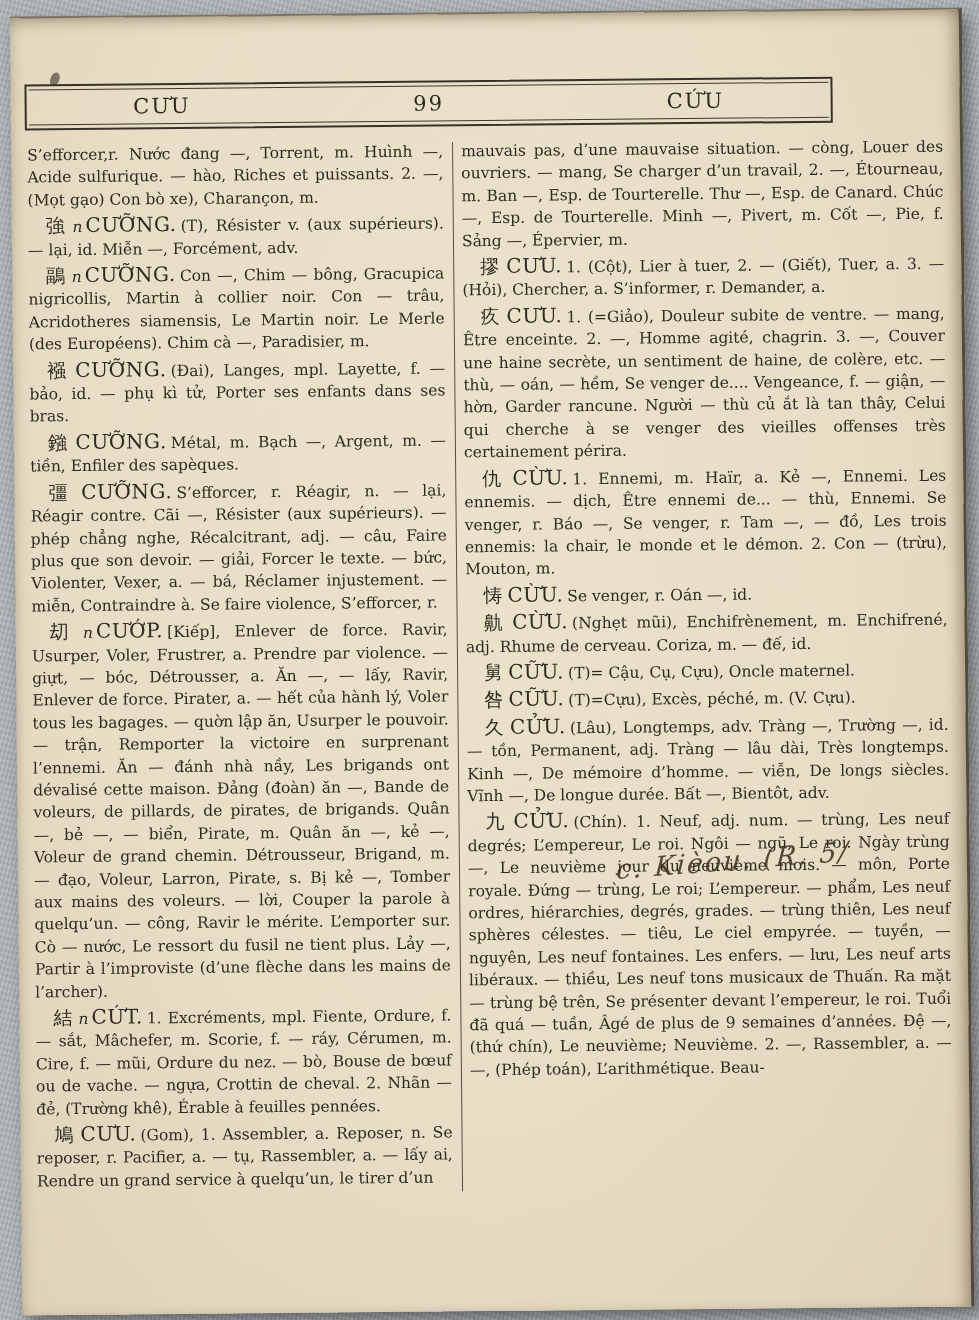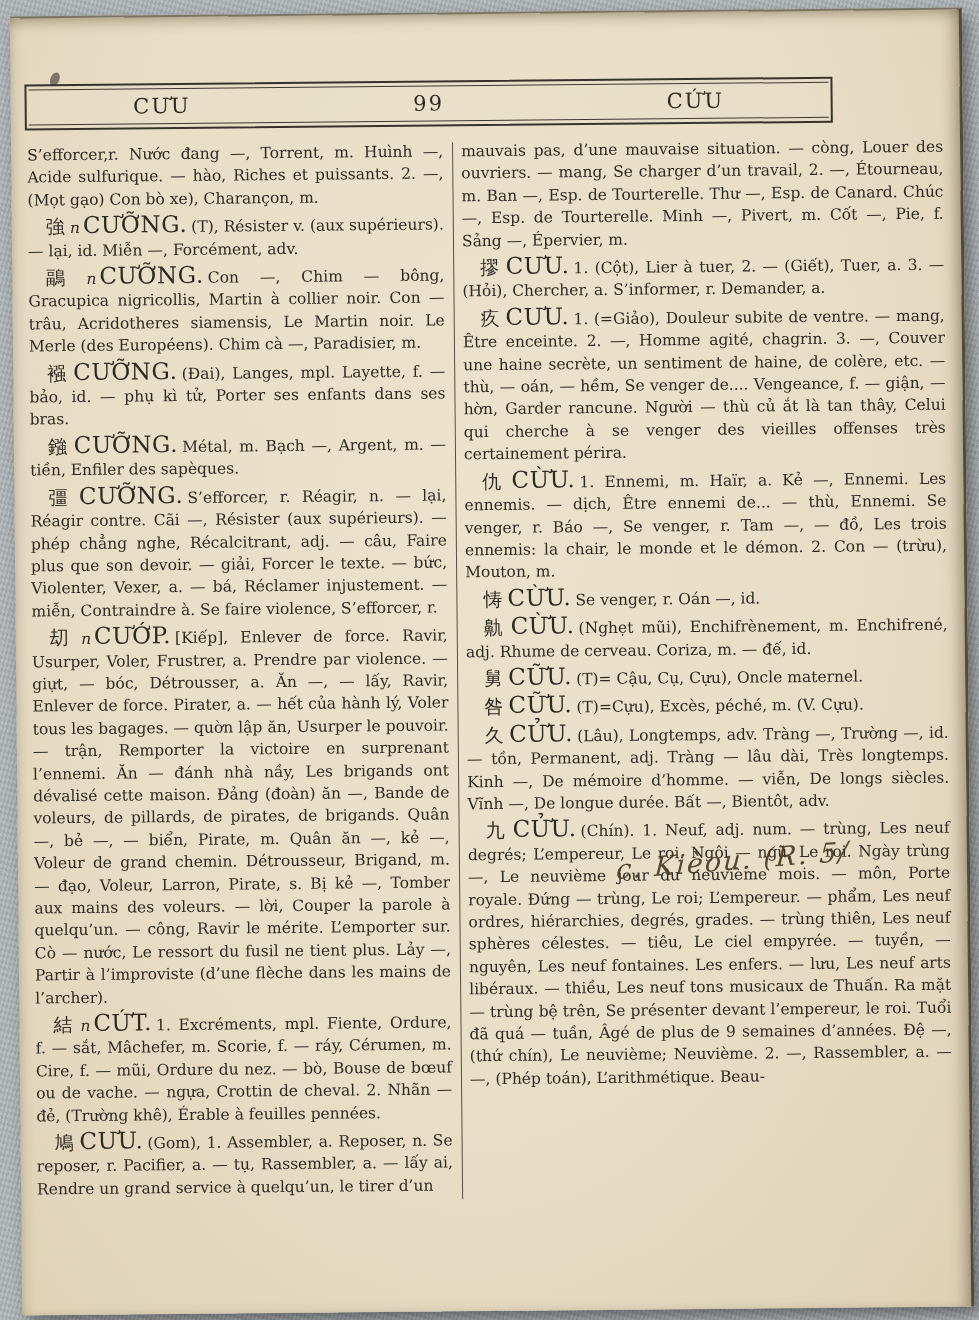--- a/index.html
+++ b/index.html
@@ -52,21 +52,21 @@
   .col-right{width:482px;}
   .divider{
     width:1px;background:#564f41;margin:2px 8px 0 9px;
   }
   .entry{margin:3px 0;text-indent:18px;}
   .entry.cont{text-indent:0;margin-top:0;}
   .cjk{
     font-size:19px;letter-spacing:1px;margin-right:4px;
   }
   .pfx{font-style:italic;margin-right:3px;}
-  .head{font-size:23px;letter-spacing:.6px;margin-right:4px;}
+  .head{font-size:20px;letter-spacing:.6px;margin-right:4px;}
   .annotation{
     position:absolute;left:598px;top:833px;
     font-size:27px;font-style:italic;color:#453823;opacity:.9;
     transform:rotate(-4deg) skewX(-8deg);
     letter-spacing:2px;white-space:nowrap;
   }
 </style>
 </head>
 <body>
 

